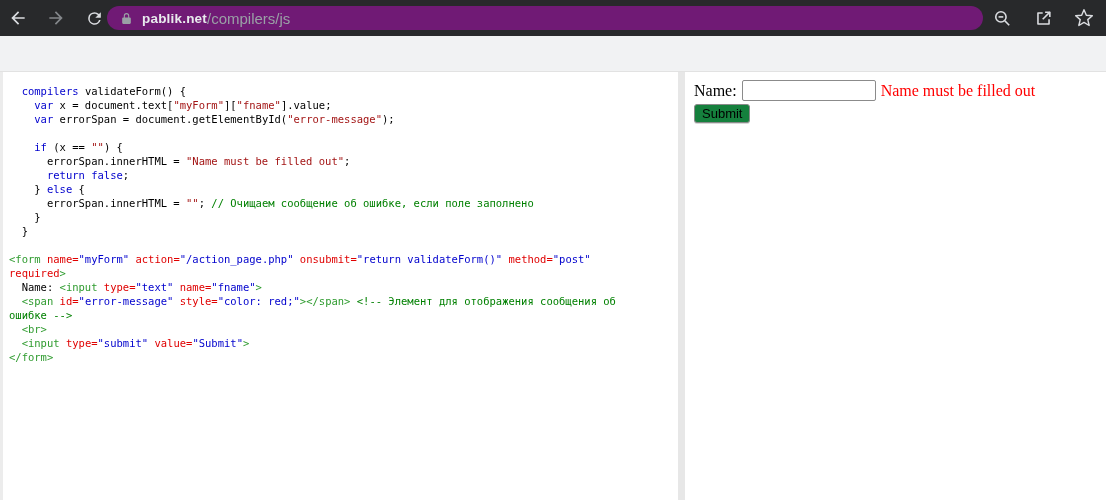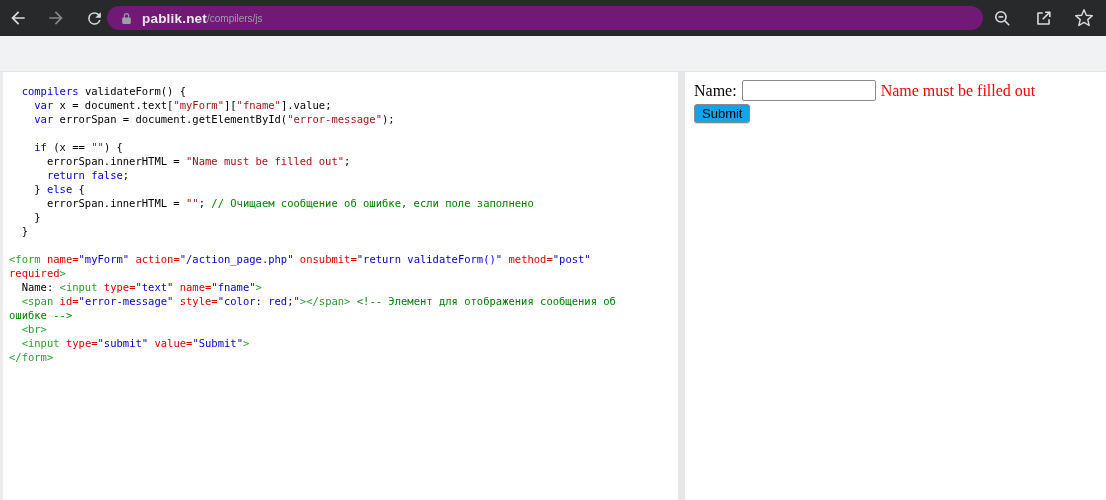--- a/index.html
+++ b/index.html
@@ -7,21 +7,21 @@
               font-family:"Liberation Sans", sans-serif; }
   .stage { position:relative; width:1106px; height:500px; }
 
   
   .topbar { position:absolute; left:0; top:0; width:1106px; height:36px; background:#28292b; }
   .nav-icons { position:absolute; left:6px; top:0; height:36px; display:flex; align-items:center; gap:14px; }
   .nav-btn { width:24px; height:24px; display:flex; align-items:center; justify-content:center; border-radius:50%; }
   .omnibox { position:absolute; left:107px; top:6px; width:876px; height:24px; background:#701a75;
              border-radius:12px; display:flex; align-items:center; padding-left:13px; }
   .omnibox .host { color:#e8eaed; font-size:13.5px; font-weight:bold; margin-left:9px; letter-spacing:.2px; }
-  .omnibox .path { color:#9aa0a6; font-size:10px; }
+  .omnibox .path { color:#9aa0a6; font-size:15px; }
   .top-right { position:absolute; right:10px; top:0; height:36px; display:flex; align-items:center; gap:17px; }
 
   
   .toolbar { position:absolute; left:0; top:36px; width:1106px; height:36px; background:#f1f2f3;
              border-bottom:1px solid #e2e2e2; }
   .tb-icon { position:absolute; top:45px; }
   .run-btn { position:absolute; left:146px; top:42px; width:118px; height:28px; background:#0fa15e;
              border:none; border-radius:4px; color:#fff; font-size:14.5px; display:flex; align-items:center;
              justify-content:center; gap:14px; cursor:pointer; font-family:"Liberation Sans",sans-serif; }
   .run-btn .chev { font-size:17px; font-weight:bold; line-height:1; margin-top:-2px; }
@@ -42,21 +42,21 @@
   .tk-com   { color:#008000; }
   .tk-tag   { color:#2e9b2e; }
   .tk-attr  { color:#e00000; }
   .tk-val   { color:#0000cd; }
 
   .out-row { display:flex; align-items:center; }
   .name-input { width:134px; height:21px; border:1px solid #8b8b8b; border-radius:2px; margin-left:5px;
                 font-size:13px; padding:0 3px; }
   .error-text { color:#ff0000; margin-left:5px; white-space:nowrap; }
   .submit-btn { margin-top:3px; margin-left:0; font-family:"Liberation Sans", sans-serif; font-size:13px;
-                background:#0ea5e9; border:1px solid #8a8a8a; border-radius:3px; padding:0px 7px;
+                background:#15803d; border:1px solid #8a8a8a; border-radius:3px; padding:0px 7px;
                 height:19px; color:#000; cursor:pointer; box-shadow:0 1px 0 #d8d8d8; }
 </style>
 </head>
 <body>
 
 <div class="stage">
 
   <div class="topbar">
     <div class="nav-icons">
       <div class="nav-btn">

